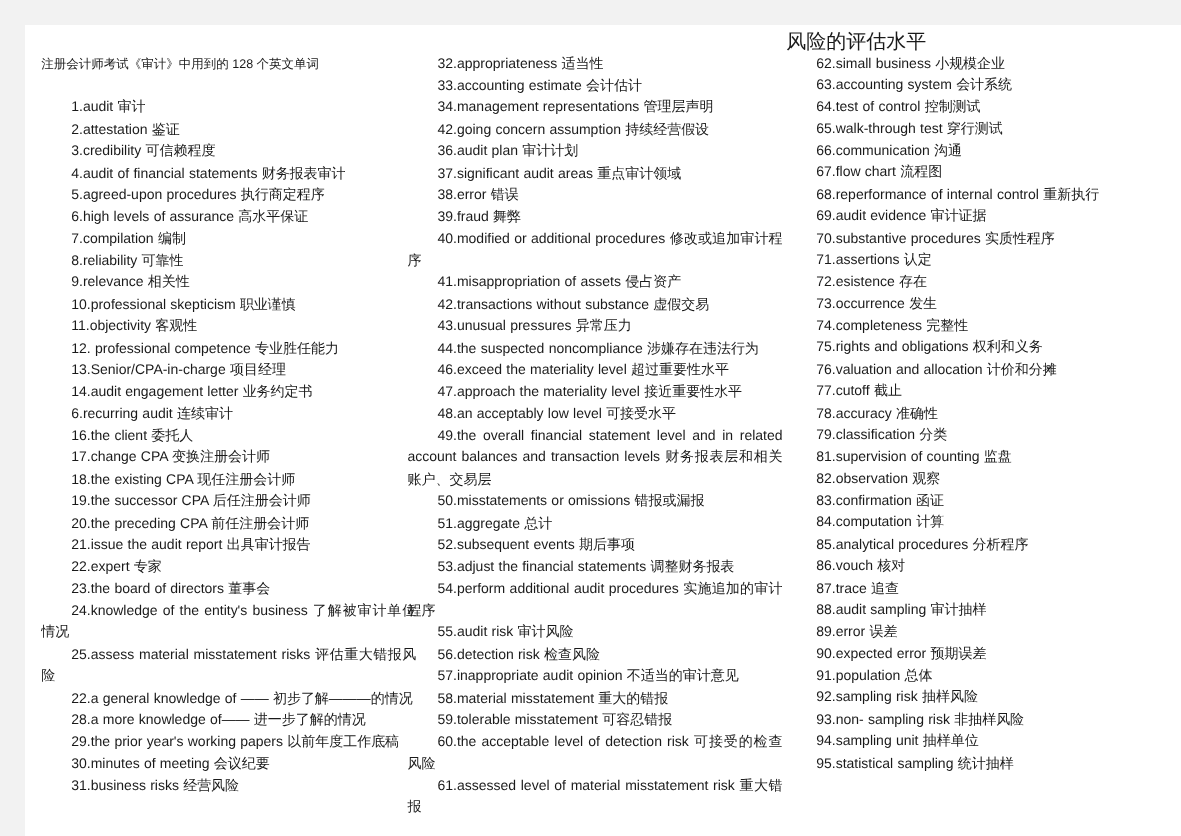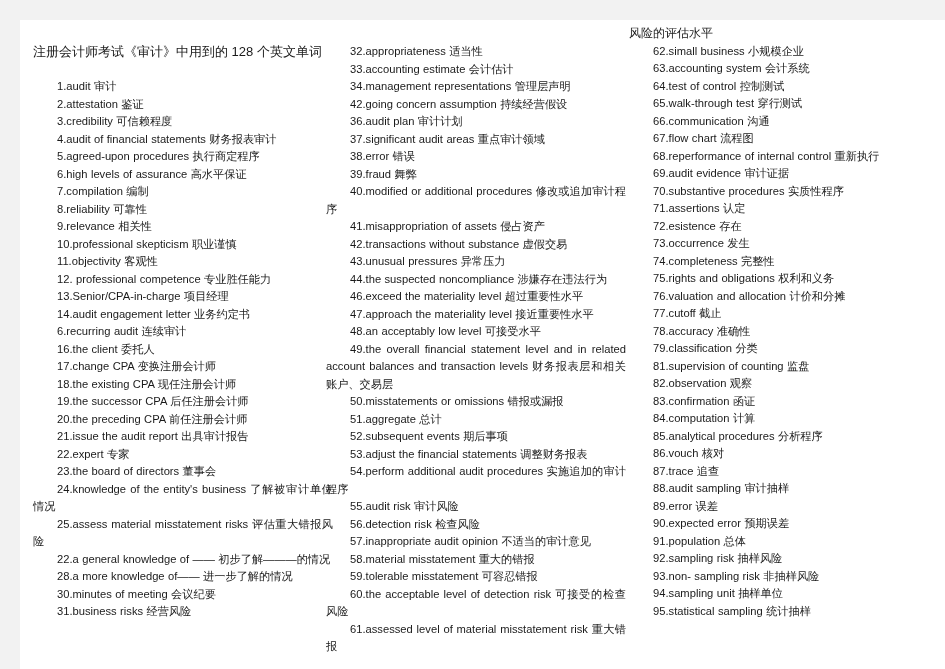--- a/index.html
+++ b/index.html
@@ -37,28 +37,28 @@
     line-height: 17.5px;
     color: #1a1a1a;
   }
   .col1 { left: 13px;  width: 300px; }
   .col2 { left: 306px; width: 300px; }
   .col3 { left: 609px; width: 305px; }
 
   .doc-title {
     margin: 0;
     padding: 0;
-    font-size: 13px;
+    font-size: 10px;
     line-height: 17.5px;
     font-weight: normal;
     color: #1a1a1a;
     white-space: nowrap;
   }
   .section-head {
-    font-size: 12px;
+    font-size: 16px;
     line-height: 17.5px;
     color: #1a1a1a;
     white-space: nowrap;
   }
   .spacer {
     height: 17.5px;
   }
   .entry {
     text-indent: 24px;
     text-align: justify;
@@ -105,20 +105,21 @@
           <div class="entry nojustify">18.the existing CPA 现任注册会计师</div>
           <div class="entry nojustify">19.the successor CPA 后任注册会计师</div>
           <div class="entry nojustify">20.the preceding CPA 前任注册会计师</div>
           <div class="entry nojustify">21.issue the audit report 出具审计报告</div>
           <div class="entry nojustify">22.expert 专家</div>
           <div class="entry nojustify">23.the board of directors 董事会</div>
           <div class="entry">24.knowledge of the entity's business  了解被审计单位情况</div>
           <div class="entry">25.assess material misstatement risks 评估重大错报风险</div>
           <div class="entry nojustify">22.a general knowledge of —— 初步了解———的情况</div>
           <div class="entry nojustify">28.a more knowledge of—— 进一步了解的情况</div>
+          <div class="entry nojustify">29.the prior year's working papers 以前年度工作底稿</div>
           <div class="entry nojustify">30.minutes of meeting 会议纪要</div>
           <div class="entry nojustify">31.business risks 经营风险</div>
         </div>
     </div>
 
     <div class="column col2">
       <div class="pad-top-col2"></div>
       <div>
           <div class="entry nojustify">32.appropriateness  适当性</div>
           <div class="entry nojustify">33.accounting estimate  会计估计</div>

